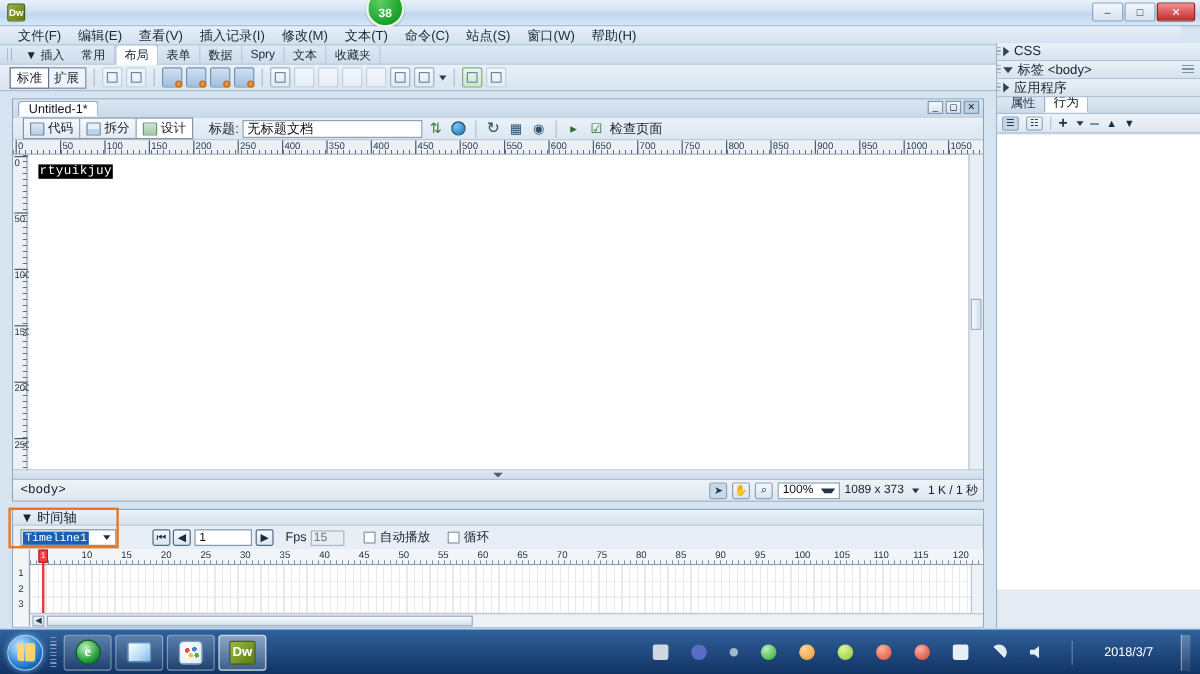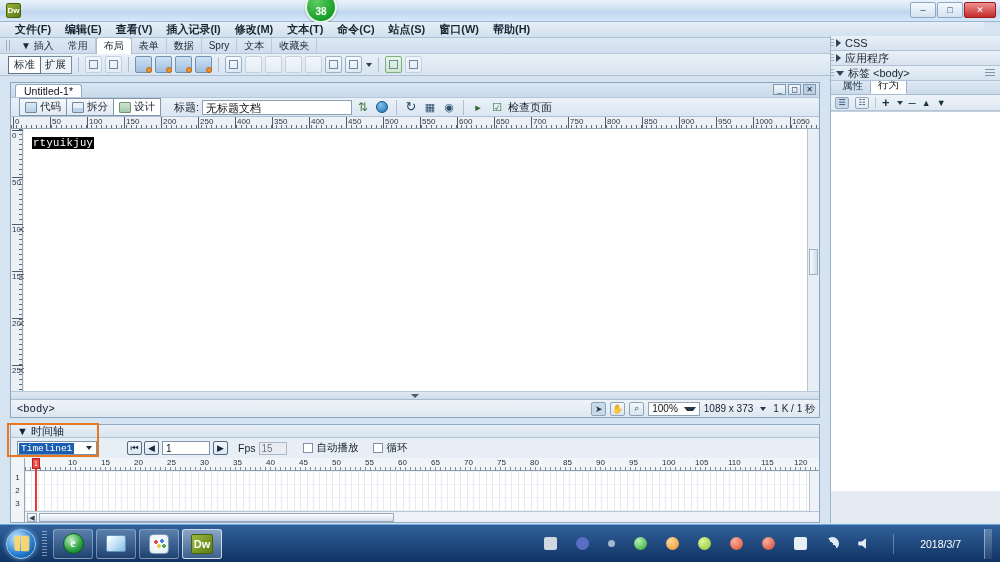--- a/index.html
+++ b/index.html
@@ -52,21 +52,21 @@
     width:32px;
     background:linear-gradient(to bottom,#f08f8f,#c42b2b);
     border-color:#9c1f1f;color:#fff;
   }
 
   
   .menubar {
     position:absolute; left:0; top:22px; width:984px; height:16px;
     background: linear-gradient(to bottom,#e7eff8,#d2e0ef);
     border-bottom:1px solid #aac1da;
-    display:flex; align-items:flex-end; padding-left:8px;font-weight:bold;
+    display:flex; align-items:flex-end; padding-left:8px;
   }
   .menubar span { padding:0 7px; font-size:11px; color:#1a2733; }
 
   
   .insertbar {
     position:absolute; left:0; top:38px; width:1000px; height:16px;
     background:linear-gradient(to bottom,#dfe9f4,#cfdcec);
     border-bottom:1px solid #b3c6da;
     display:flex; align-items:center; padding-left:6px; gap:0;
   }
@@ -537,28 +537,28 @@
   </div>
 
   <div class="dock">
     <div class="panelhdr">
       <span class="gripdots"></span>
       <span class="tri"></span>
       <span>CSS</span>
     </div>
     <div class="panelhdr">
       <span class="gripdots"></span>
-      <span class="tri"></span>
-      <span>应用程序</span>
-    </div>
-    <div class="panelhdr">
-      <span class="gripdots"></span>
       <span class="tri down"></span>
       <span>标签 &lt;body&gt;</span>
       <span class="minibtn"></span>
+    </div>
+    <div class="panelhdr">
+      <span class="gripdots"></span>
+      <span class="tri"></span>
+      <span>应用程序</span>
     </div>
 
     <div class="tagtabs">
       <div class="tagtab">属性</div>
       <div class="tagtab on">行为</div>
     </div>
 
     <div class="behaviorbar">
       <div class="bbtn sel">☰</div>
       <div class="bbtn">☷</div>

